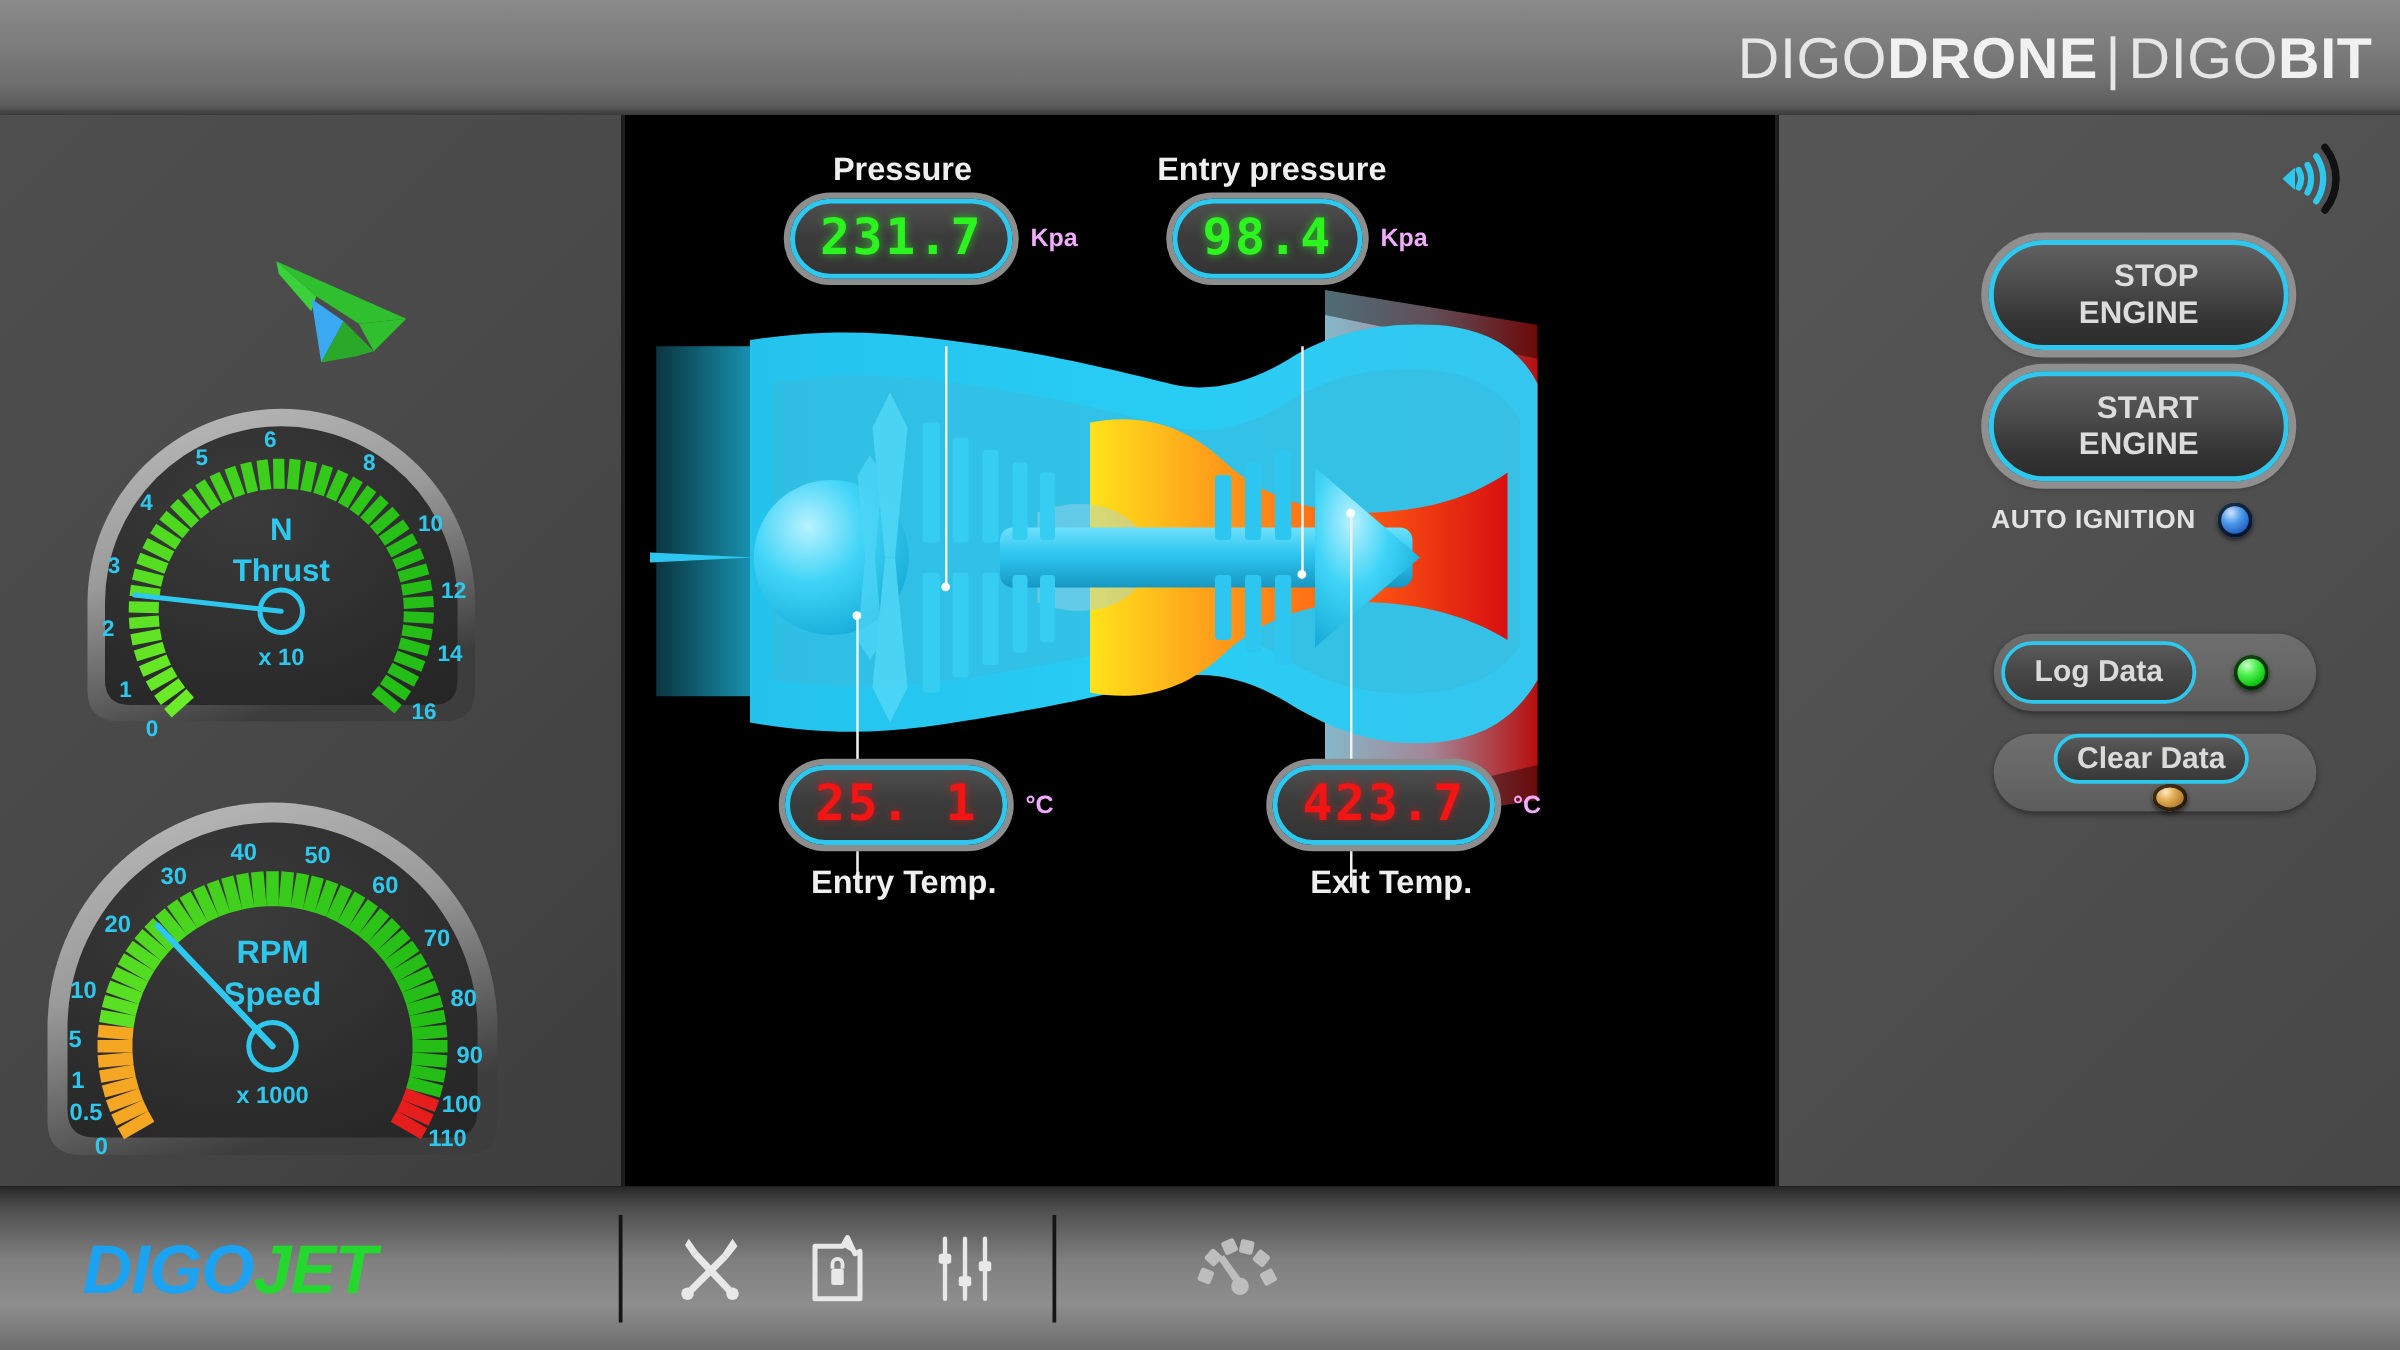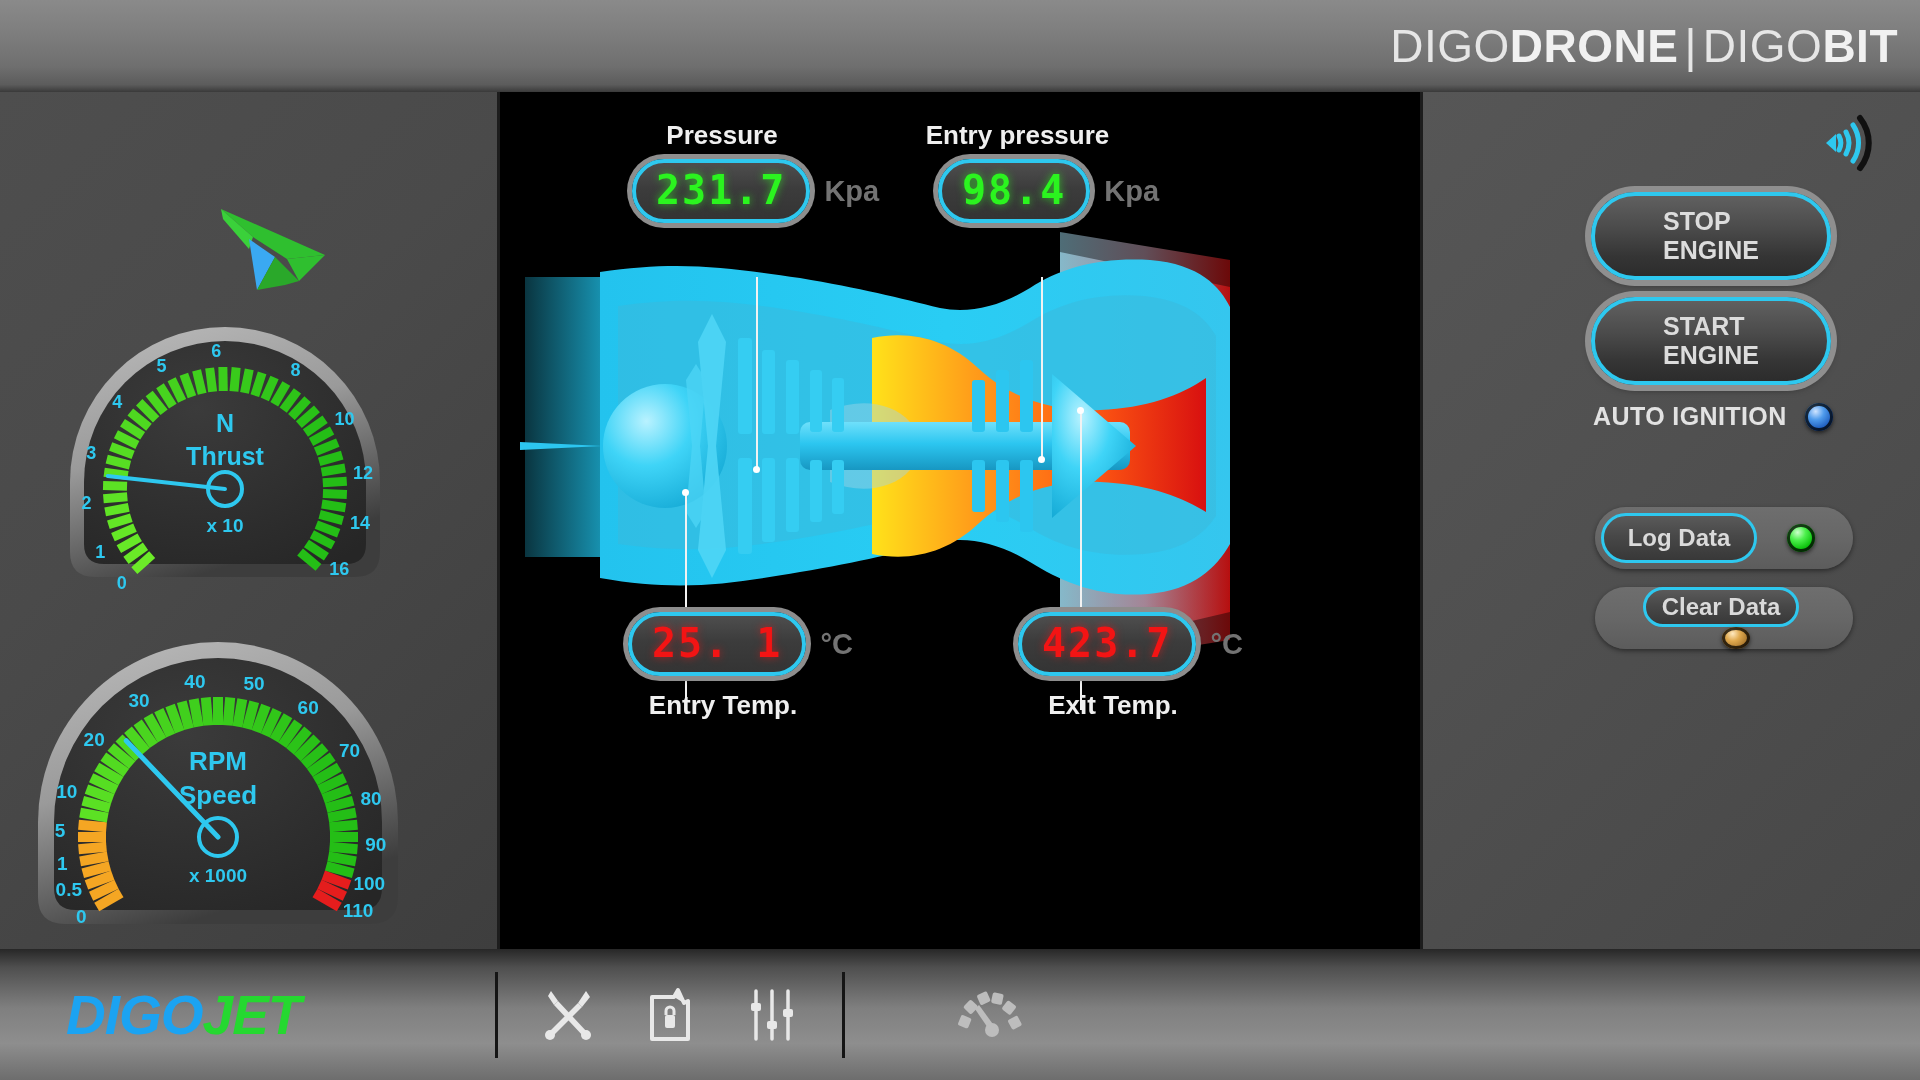--- a/index.html
+++ b/index.html
@@ -85,48 +85,48 @@
   }
   .lcd-digits {
     font-family: "DejaVu Sans Mono", monospace;
     font-size: 40px; font-weight: bold;
     letter-spacing: 2px;
     line-height: 1.05;
   }
   .lcd-green .lcd-digits { color: #2bf41f; text-shadow: 0 0 8px rgba(43,244,31,.65); }
   .lcd-red   .lcd-digits { color: #f31414; text-shadow: 0 0 8px rgba(243,20,20,.6); }
   .unit {
-    color: #737373; font-size: 29px; font-weight: bold;
+    color: #f0abfc; font-size: 20px; font-weight: bold;
     margin-left: 14px; vertical-align: middle; display: inline-block;
   }
   .lead-line { position: absolute; background: #f2f2f2; width: 2px; }
   .lead-dot  { position: absolute; width: 7px; height: 7px; border-radius: 50%; background: #fff; }
 
   
   .signal-icon { position: absolute; right: 38px; top: 20px; width: 62px; height: 62px; }
 
   .engine-btn {
     position: absolute;
     width: 240px; height: 88px;
     border-radius: 46px;
     border: 4px solid #2ec8ef;
     background: linear-gradient(180deg, #606060 0%, #4b4b4b 40%, #353535 75%, #2c2c2c 100%);
     box-shadow: 0 0 0 6px #8f8f8f, 0 3px 8px rgba(0,0,0,.7);
     color: #dcdcdc; font-size: 25px; font-weight: bold; line-height: 1.15;
-    display: flex; align-items: center; justify-content: center; text-align: left;
+    display: flex; align-items: center; justify-content: center; text-align: right;
     cursor: pointer;
   }
   .btn-stop  { left: 168px; top: 100px; }
   .btn-start { left: 168px; top: 205px; }
 
   .auto-ign {
     position: absolute; left: 170px; top: 310px;
     display: flex; align-items: center; gap: 18px;
   }
-  .auto-ign .lbl { color: #e2e2e2; font-size: 25px; font-weight: bold; letter-spacing: .4px; }
+  .auto-ign .lbl { color: #e2e2e2; font-size: 21px; font-weight: bold; letter-spacing: .4px; }
   .led {
     width: 28px; height: 28px; border-radius: 50%;
     box-shadow: inset 0 0 0 3px rgba(0,0,0,.75), 0 2px 4px rgba(0,0,0,.6);
   }
   .led-blue  { background: radial-gradient(circle at 38% 30%, #cfe4ff 0%, #4f9bec 32%, #1f5fc0 66%, #0b2f72 100%); }
   .led-green { background: radial-gradient(circle at 38% 30%, #ccffcc 0%, #4ef04e 30%, #10c410 62%, #046604 100%); }
   .led-amber { background: radial-gradient(circle at 38% 30%, #ffe9c0 0%, #e0a94e 32%, #a9762c 68%, #5d3e12 100%); }
 
   .data-row {
     position: absolute; left: 172px;

